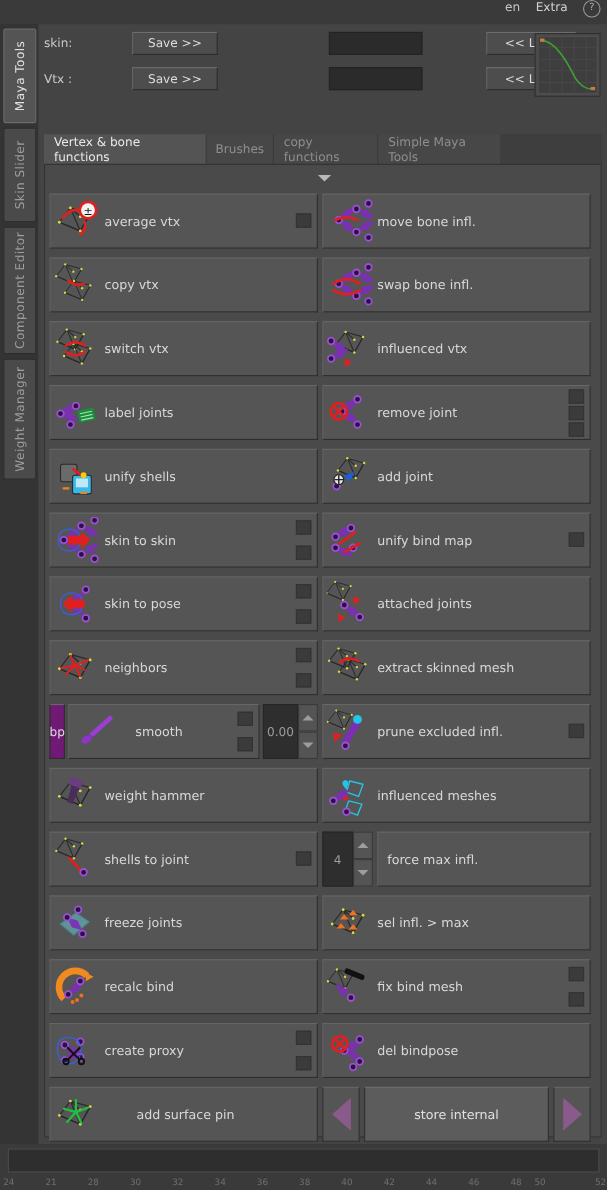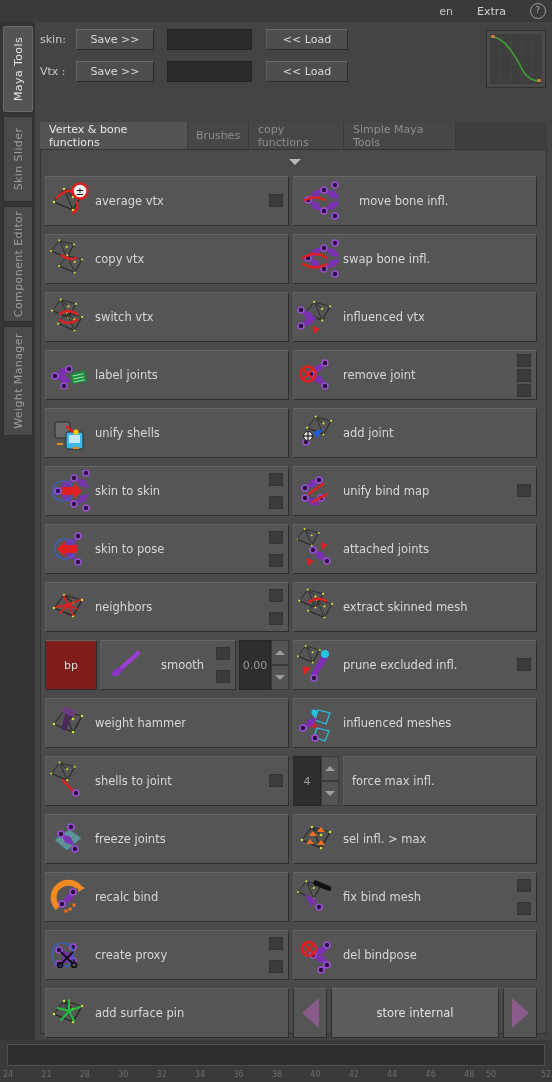--- a/index.html
+++ b/index.html
@@ -6,21 +6,21 @@
   body{
     width:552px;height:1082px;overflow:hidden;
     font-family:"DejaVu Sans","Liberation Sans",sans-serif;
     font-size:11px;color:#c8c8c8;
     -webkit-font-smoothing:antialiased;
   }
   #root{position:relative;width:552px;height:1082px;background:#3a3a3a;}
 
   
   .topbar{position:absolute;left:0;top:0;width:552px;height:22px;background:#3a3a3a;}
-  .topbar .right{position:absolute;right:6px;top:0;height:22px;display:flex;align-items:center;gap:24px;}
+  .topbar .right{position:absolute;right:6px;top:0;height:22px;display:flex;gap:14px;}
   .topbar .lang{font-size:11px;color:#c4c4c4;}
   .topbar .extra{font-size:11px;color:#d2d2d2;}
   .help-icon{width:14px;height:14px;border-radius:50%;border:1px solid #9a9a9a;
     color:#b0b0b0;font-size:9px;line-height:13px;text-align:center;display:inline-block;}
 
   
   .rail{position:absolute;left:0;top:22px;width:35px;height:1018px;background:#343434;}
   .vtab{position:absolute;left:3px;width:30px;background:#4a4a4a;border:1px solid #2e2e2e;
         border-radius:2px;box-sizing:border-box;}
   .vtab .vtxt{position:absolute;left:50%;top:50%;white-space:nowrap;
@@ -28,21 +28,21 @@
         font-size:11px;color:#9d9d9d;letter-spacing:.4px;}
   .vtab.active{background:#545454;border-color:#6a6a6a;}
   .vtab.active .vtxt{color:#e2e2e2;}
 
   
   .panel{position:absolute;left:35px;top:22px;width:517px;height:1018px;background:#444444;
          box-sizing:border-box;}
 
   
   .ioblock{position:absolute;left:5px;top:6px;width:466px;height:62px;}
-  .iorow{position:absolute;left:0;height:22px;display:flex;align-items:center;}
+  .iorow{position:absolute;left:0;height:22px;display:flex;align-items:center;gap:44px;}
   .iorow .lbl{width:36px;font-size:11px;color:#c9c9c9;}
   .btn3d{background:#4d4d4d;border:1px solid #2b2b2b;border-top-color:#6d6d6d;
         border-left-color:#636363;box-sizing:border-box;color:#dcdcdc;font-size:11px;
         display:flex;align-items:center;justify-content:center;cursor:default;}
   .savebtn{width:78px;height:21px;}
   .field{width:85px;height:21px;background:#2b2b2b;border:1px solid #232323;box-sizing:border-box;}
   .loadbtn{width:82px;height:21px;margin-left:14px;}
   .gap{width:13px;}
 
   
@@ -86,21 +86,21 @@
   .spin .num{flex:1;background:#2e2e2e;border:1px solid #262626;box-sizing:border-box;
      display:flex;align-items:center;justify-content:center;color:#9b9b9b;font-size:11px;}
   .spin .arrows{width:18px;display:flex;flex-direction:column;}
   .spin .ar{flex:1;background:#545454;border:1px solid #3a3a3a;box-sizing:border-box;
      display:flex;align-items:center;justify-content:center;}
   .ar .up{width:0;height:0;border-left:5px solid transparent;border-right:5px solid transparent;
      border-bottom:5px solid #9d9d9d;}
   .ar .dn{width:0;height:0;border-left:5px solid transparent;border-right:5px solid transparent;
      border-top:5px solid #9d9d9d;}
 
-  .bpbtn{width:52px;height:50px;background:#7f1d1d;border:1px solid #2e2e2e;border-top-color:#666;
+  .bpbtn{width:14px;height:50px;background:#701a75;border:1px solid #2e2e2e;border-top-color:#666;
      box-sizing:border-box;display:flex;align-items:center;justify-content:center;
      font-size:11px;color:#dcdcdc;}
 
   .navbtn{background:#555;border:1px solid #2e2e2e;border-top-color:#666;box-sizing:border-box;
      height:50px;display:flex;align-items:center;justify-content:center;}
   .chev{width:0;height:0;}
   .chev.left{border-top:15px solid transparent;border-bottom:15px solid transparent;
      border-right:17px solid #8a5b8a;}
   .chev.right{border-top:15px solid transparent;border-bottom:15px solid transparent;
      border-left:17px solid #8a5b8a;}
@@ -223,21 +223,21 @@
                     <path d="M8,18 Q16,8 26,12" fill="none" stroke="#e02020" stroke-width="2.4" stroke-linecap="round"></path>
                     <path d="M28,22 Q30,30 24,33" fill="none" stroke="#e02020" stroke-width="2.4" stroke-linecap="round"></path>
                     <circle cx="31" cy="11" r="7.5" fill="#f2f2f2" stroke="#e02020" stroke-width="2.4"></circle>
        <text x="31" y="15" font-size="10" text-anchor="middle" fill="#111">±</text>
                   </svg></div>
            <div class="tlabel">average vtx</div>
            <div class="opt single"></div>
          </div>
             </div>
             <div class="cell" style="width: 249px; padding: 4px 3px 4px 2px;">
-              <div class="tbtn" style="width:100%;gap:16px;">
+              <div class="tbtn" style="width:100%;">
            <div class="ico"><svg width="42" height="42" viewBox="0 0 42 42">
                     <g transform="translate(12,20) rotate(-40)">
       <path d="M0,0 L9,-4 L18,0 L9,4 Z" fill="#7b2fb5" opacity=".95"></path>
                     </g>
                     <g transform="translate(12,20) rotate(40)">
       <path d="M0,0 L9,-4 L18,0 L9,4 Z" fill="#7b2fb5" opacity=".95"></path>
                     </g>
                     <g transform="translate(28,10) rotate(30)">
       <path d="M0,0 L9,-4 L18,0 L9,4 Z" fill="#7b2fb5" opacity=".95"></path>
                     </g>
@@ -959,21 +959,21 @@
         <line x1="7" y1="10" x2="17" y2="20" stroke="#e02020" stroke-width="2.4"></line>
         <line x1="17" y1="10" x2="7" y2="20" stroke="#e02020" stroke-width="2.4"></line>
                   </svg></div>
            <div class="tlabel">del bindpose</div>
 
          </div>
             </div>
           </div>
           <div class="row">
             <div class="cell" style="width: 248px; padding: 4px 2px;">
-              <div class="tbtn" style="width:100%;">
+              <div class="tbtn" style="width:100%;gap:29px;">
            <div class="ico"><svg width="42" height="42" viewBox="0 0 42 42">
                     <g fill="none" stroke="#2a2a2a" stroke-width="1.1">
       <path d="M5,22 L15,9 L33,14 L24,30 Z"></path>
                       <path d="M5,22 L24,30"></path>
                       <path d="M15,9 L24,30"></path>
       <path d="M15,9 L24,17"></path>
                       <path d="M33,14 L24,30"></path>
                     </g>
     <g fill="#d8d840">
                       <circle cx="5" cy="22" r="1.3"></circle>

